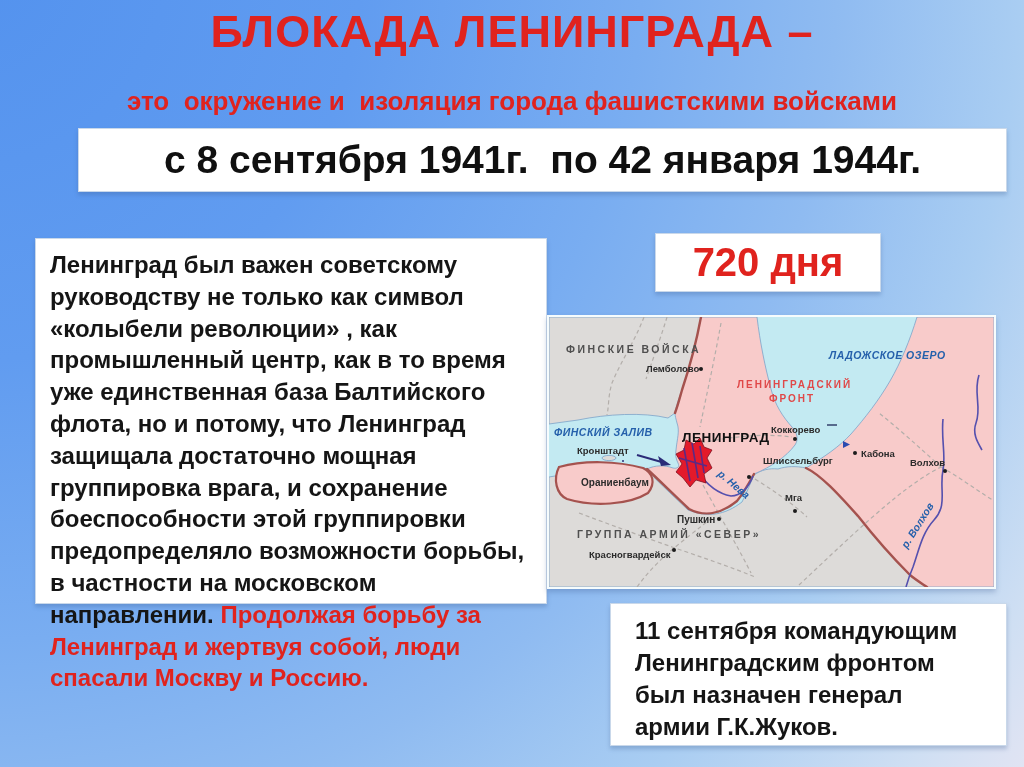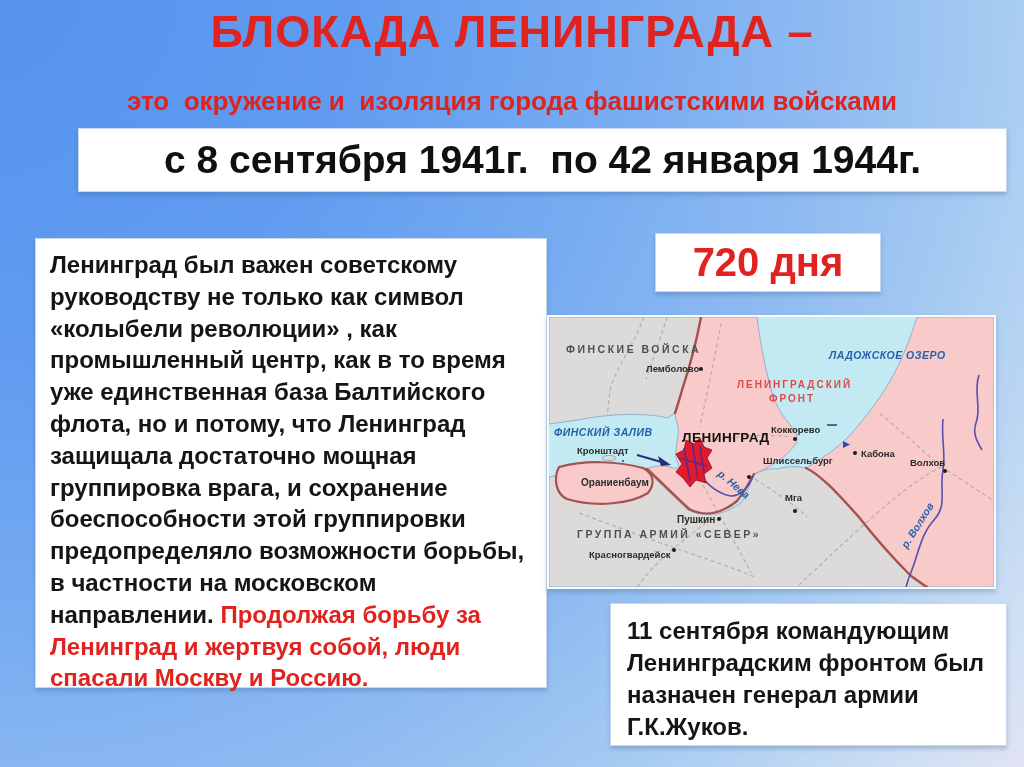--- a/index.html
+++ b/index.html
@@ -22,37 +22,37 @@
   }
   #subtitle{
     top:86px;left:0;width:1024px;text-align:center;
     color:#e0231e;font-size:26px;white-space:pre;
   }
   #datebox{
     left:78px;top:128px;width:929px;height:64px;
     text-align:center;color:#101010;font-size:39px;line-height:62px;white-space:pre;
   }
   #leftbox{
-    left:35px;top:238px;width:512px;height:450px;
+    left:35px;top:238px;width:512px;height:366px;
     padding:10px 14px;color:#151515;font-size:24px;line-height:31.8px;
   }
   #leftbox .red-part{color:#e0231e;}
   #durationbox{
     left:655px;top:233px;width:226px;height:59px;
     text-align:center;color:#e0231e;font-size:40px;line-height:57px;
   }
   #mapbox{
     left:547px;top:315px;width:445px;height:270px;
     border:2px solid rgba(255,255,255,.85);
     box-shadow:0 3px 5px rgba(55,85,140,.30);
     box-sizing:content-box;background:#c3eaf2;
   }
   #zhukovbox{
     left:610px;top:603px;width:397px;height:143px;
-    padding:11px 16px;color:#151515;font-size:24px;line-height:32px;
+    padding:11px 24px;color:#151515;font-size:24px;line-height:32px;
   }
   text{font-family:"Liberation Sans",sans-serif;font-weight:bold;}
   .lbl-region{fill:#4f4f4f;font-size:10.5px;letter-spacing:2.5px;}
   .lbl-water{fill:#2560ab;font-size:10.5px;font-style:italic;letter-spacing:.5px;}
   .lbl-town{fill:#2b2b2b;font-size:9.5px;}
   .lbl-front{fill:#e04848;font-size:10px;letter-spacing:2px;}
   .lbl-city{fill:#101010;font-size:13.5px;letter-spacing:.5px;}
   .lbl-river{fill:#2560ab;font-size:10.5px;font-style:italic;}
 </style>
 </head>

